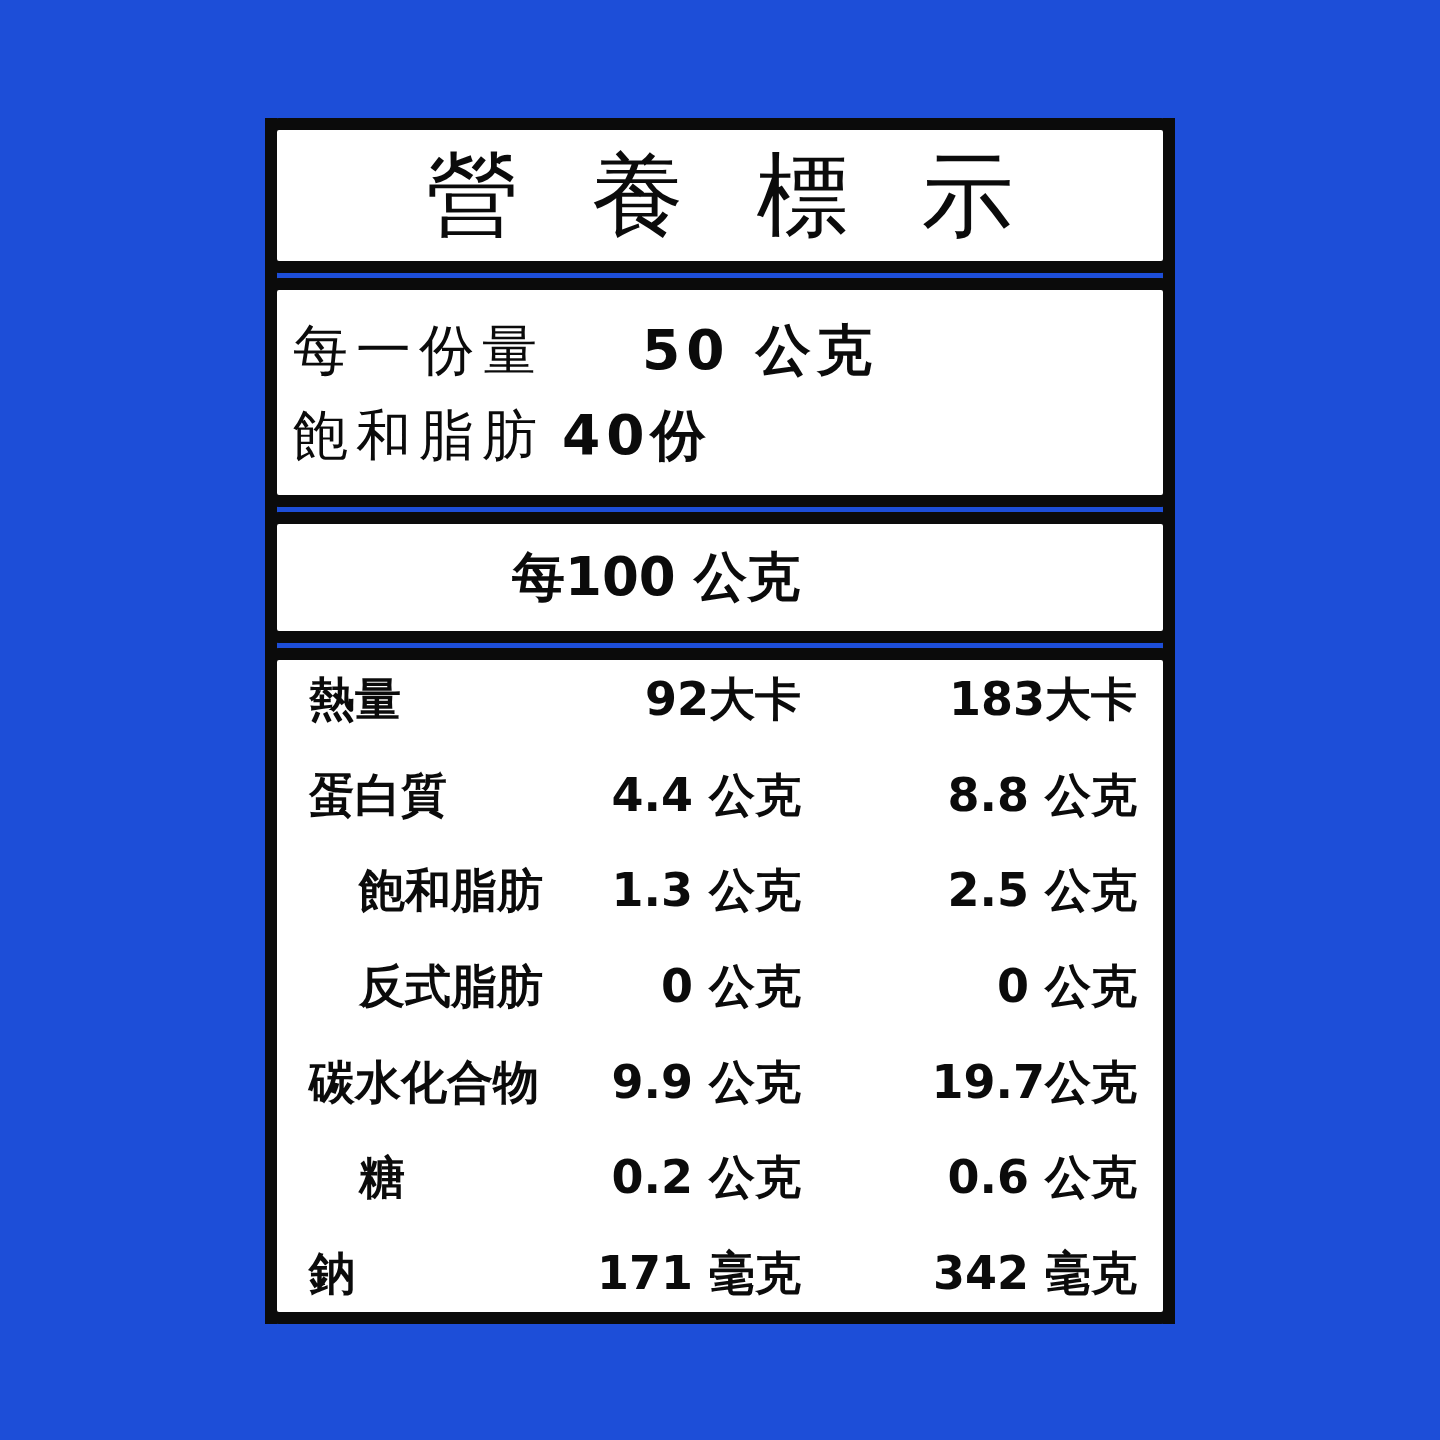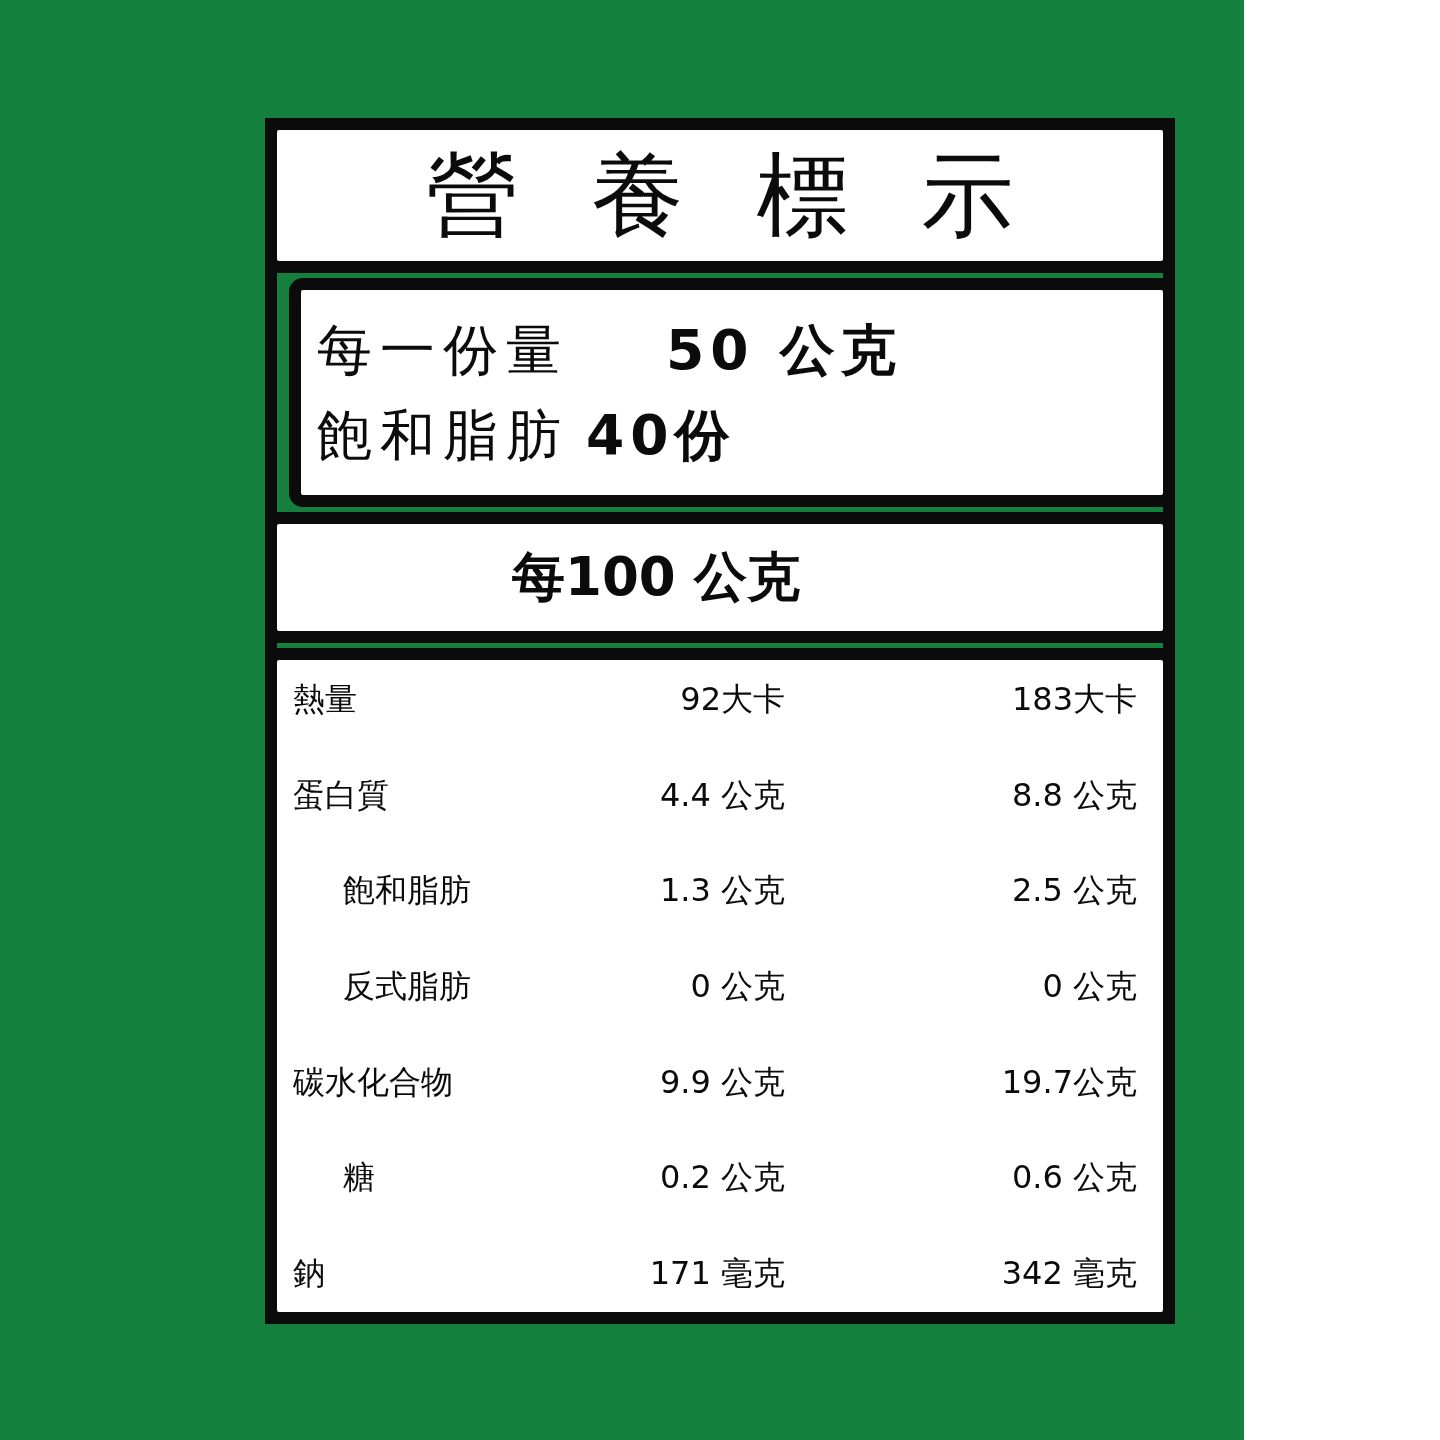--- a/index.html
+++ b/index.html
@@ -1,20 +1,20 @@
 <!DOCTYPE html>
 <html><head>
 <meta charset="utf-8">
 <style>
   html,body { margin:0; padding:0; }
   .page {
     position: relative;
-    width: 1244px;
+    width: 1440px;
     height: 1440px;
-    background: #15803d;
+    background: #1d4ed8;
     font-family: "DejaVu Sans", "Liberation Sans", sans-serif;
     color: #0b0b0b;
   }
   .label-wrap {
     position: absolute;
     left: 265px;
     top: 118px;
     width: 910px;
   }
   
@@ -55,21 +55,20 @@
     line-height: 1;
   }
 
   
   .serving-box {
     height: 229px;
     display: flex;
     flex-direction: column;
     justify-content: space-evenly;
     padding: 6px 16px;
-    margin-left: 24px;
   }
   .serving-row {
     display: flex;
     align-items: baseline;
     font-size: 55px;
     font-weight: 500;
     letter-spacing: 8px;
     line-height: 1.1;
     white-space: nowrap;
   }
@@ -96,23 +95,24 @@
 
   
   .table-box {
     height: 676px;
     display: flex;
     flex-direction: column;
     justify-content: space-between;
     padding: 9px 0;
   }
   .trow {
-    font-size: 32px;
-    font-weight: 400;
+    font-size: 46px;
+    font-weight: 700;
     line-height: 60px;
+    padding-left: 16px;
   }
   .nlabel { padding-left: 16px; white-space: nowrap; }
   .trow.indent .nlabel { padding-left: 66px; }
 </style>
 </head>
 <body>
 
 <div class="page">
   <div class="label-wrap">
 

